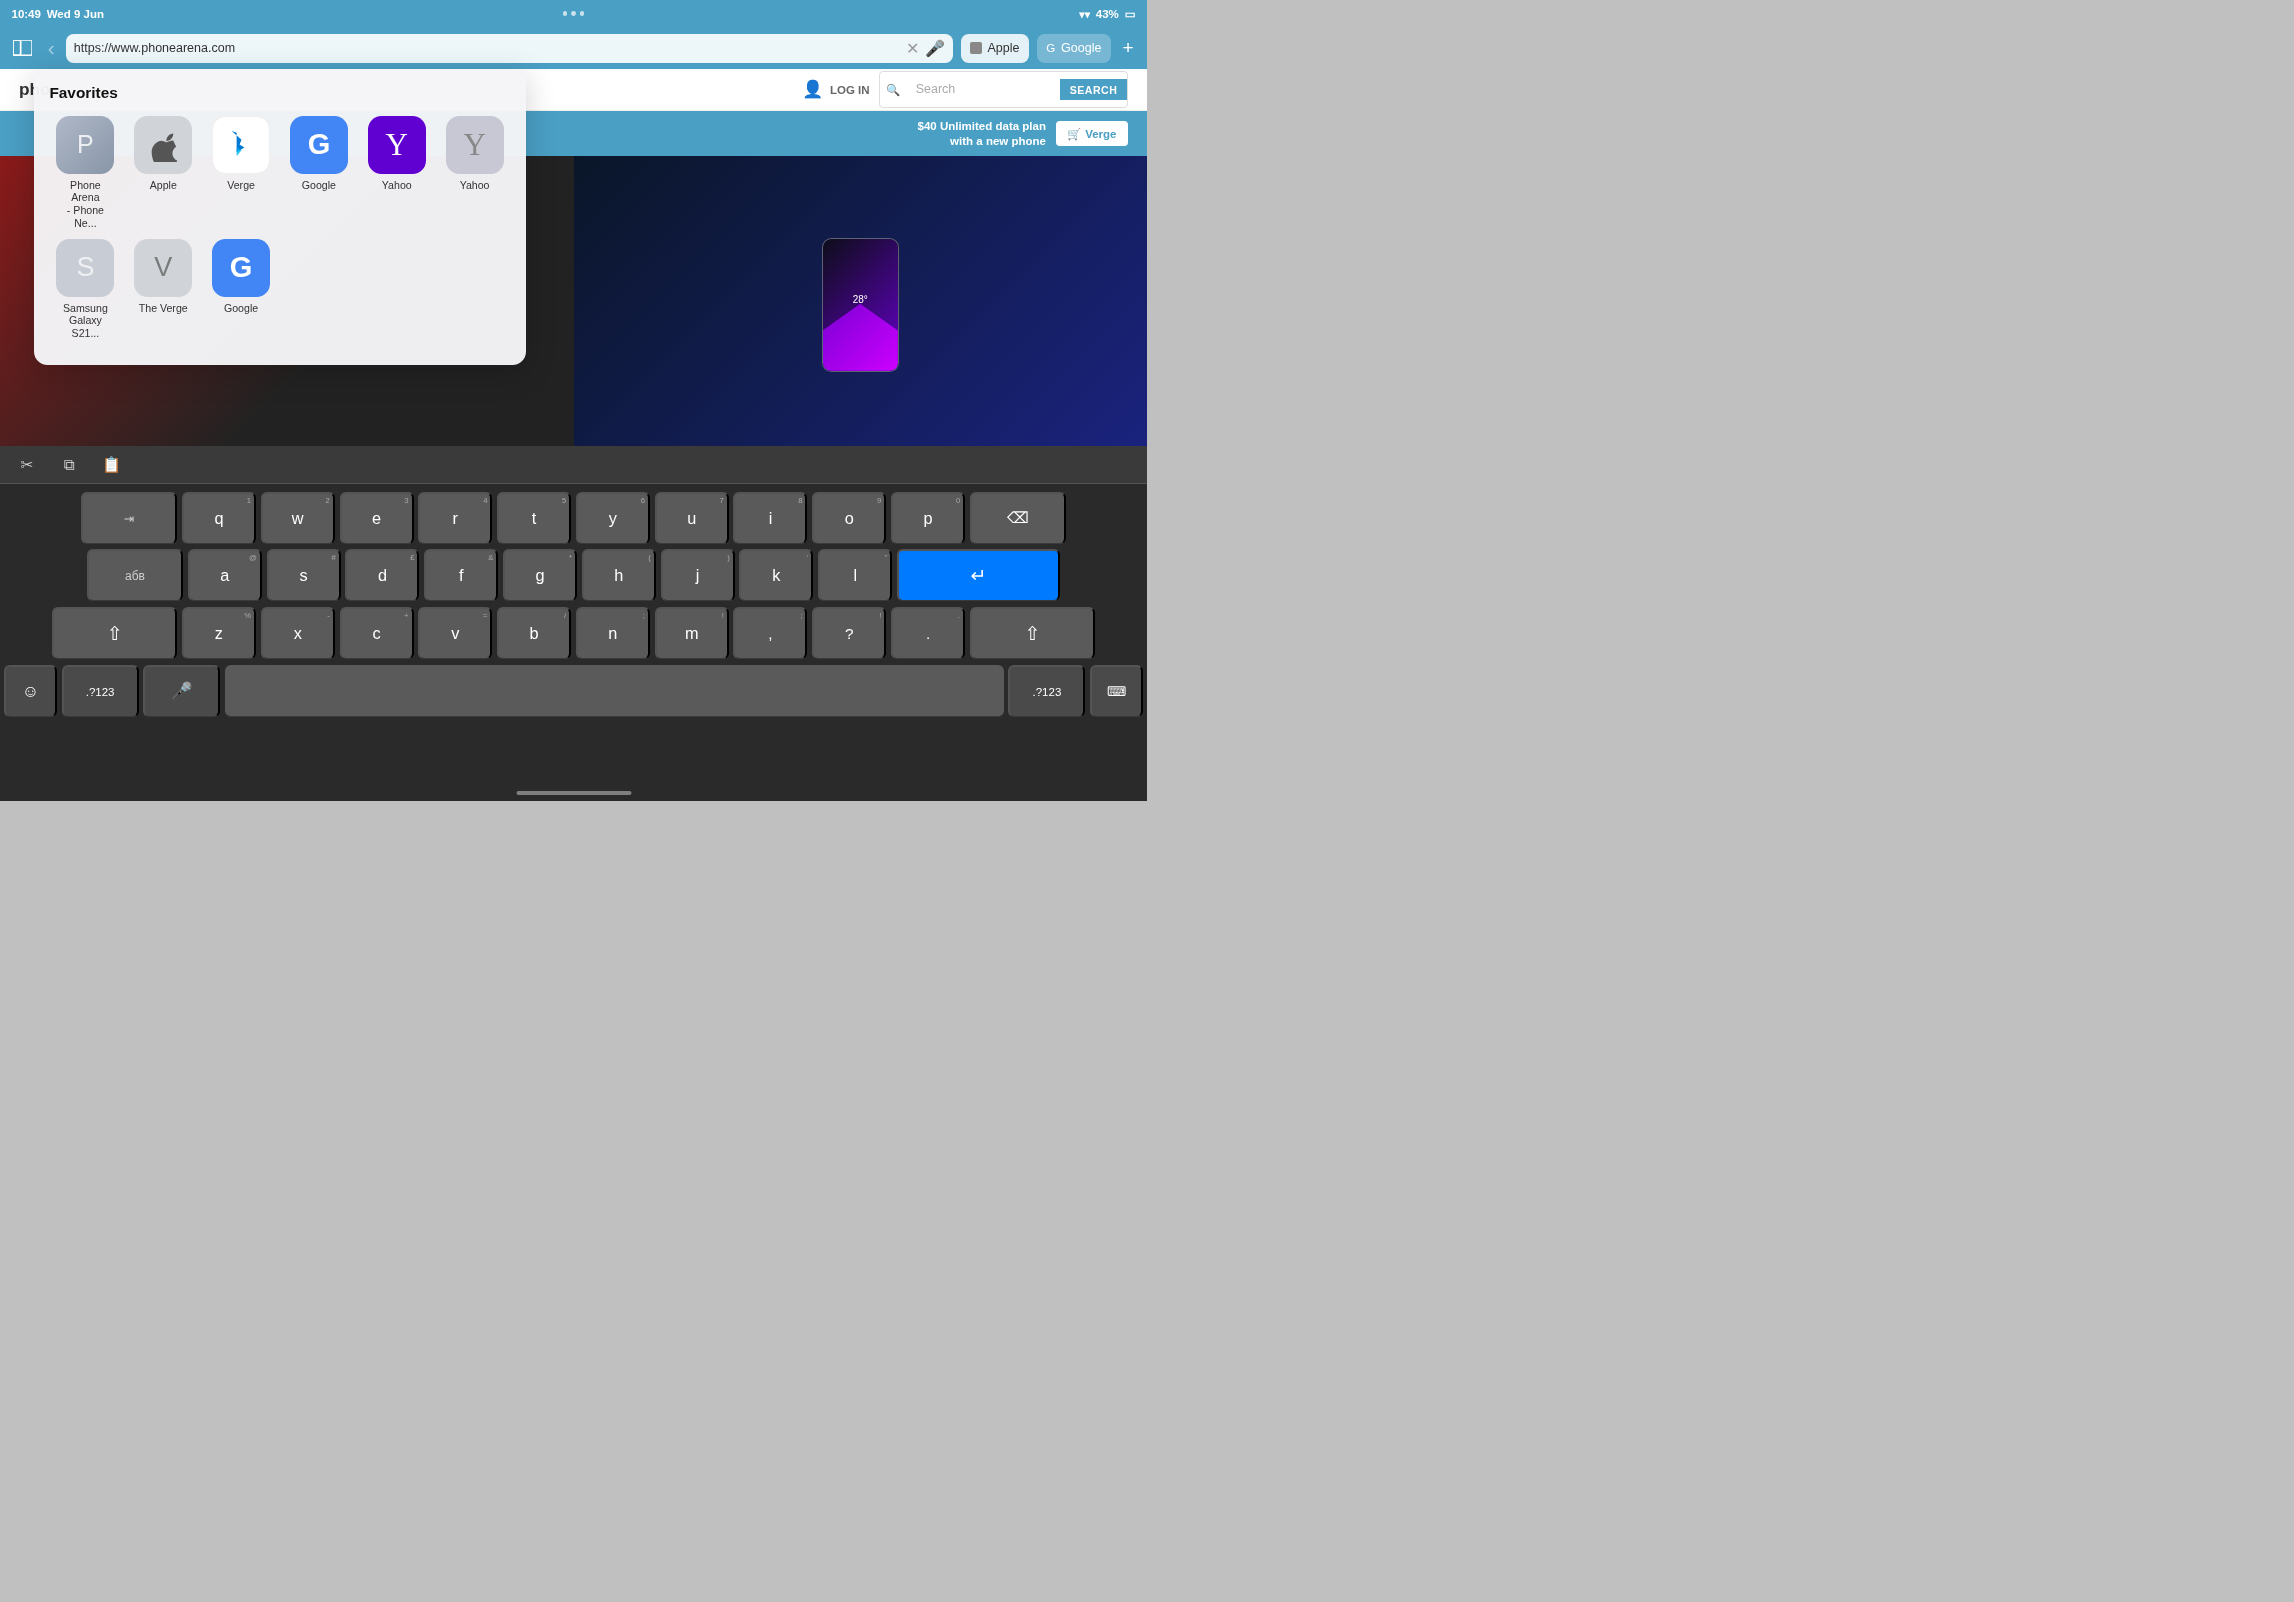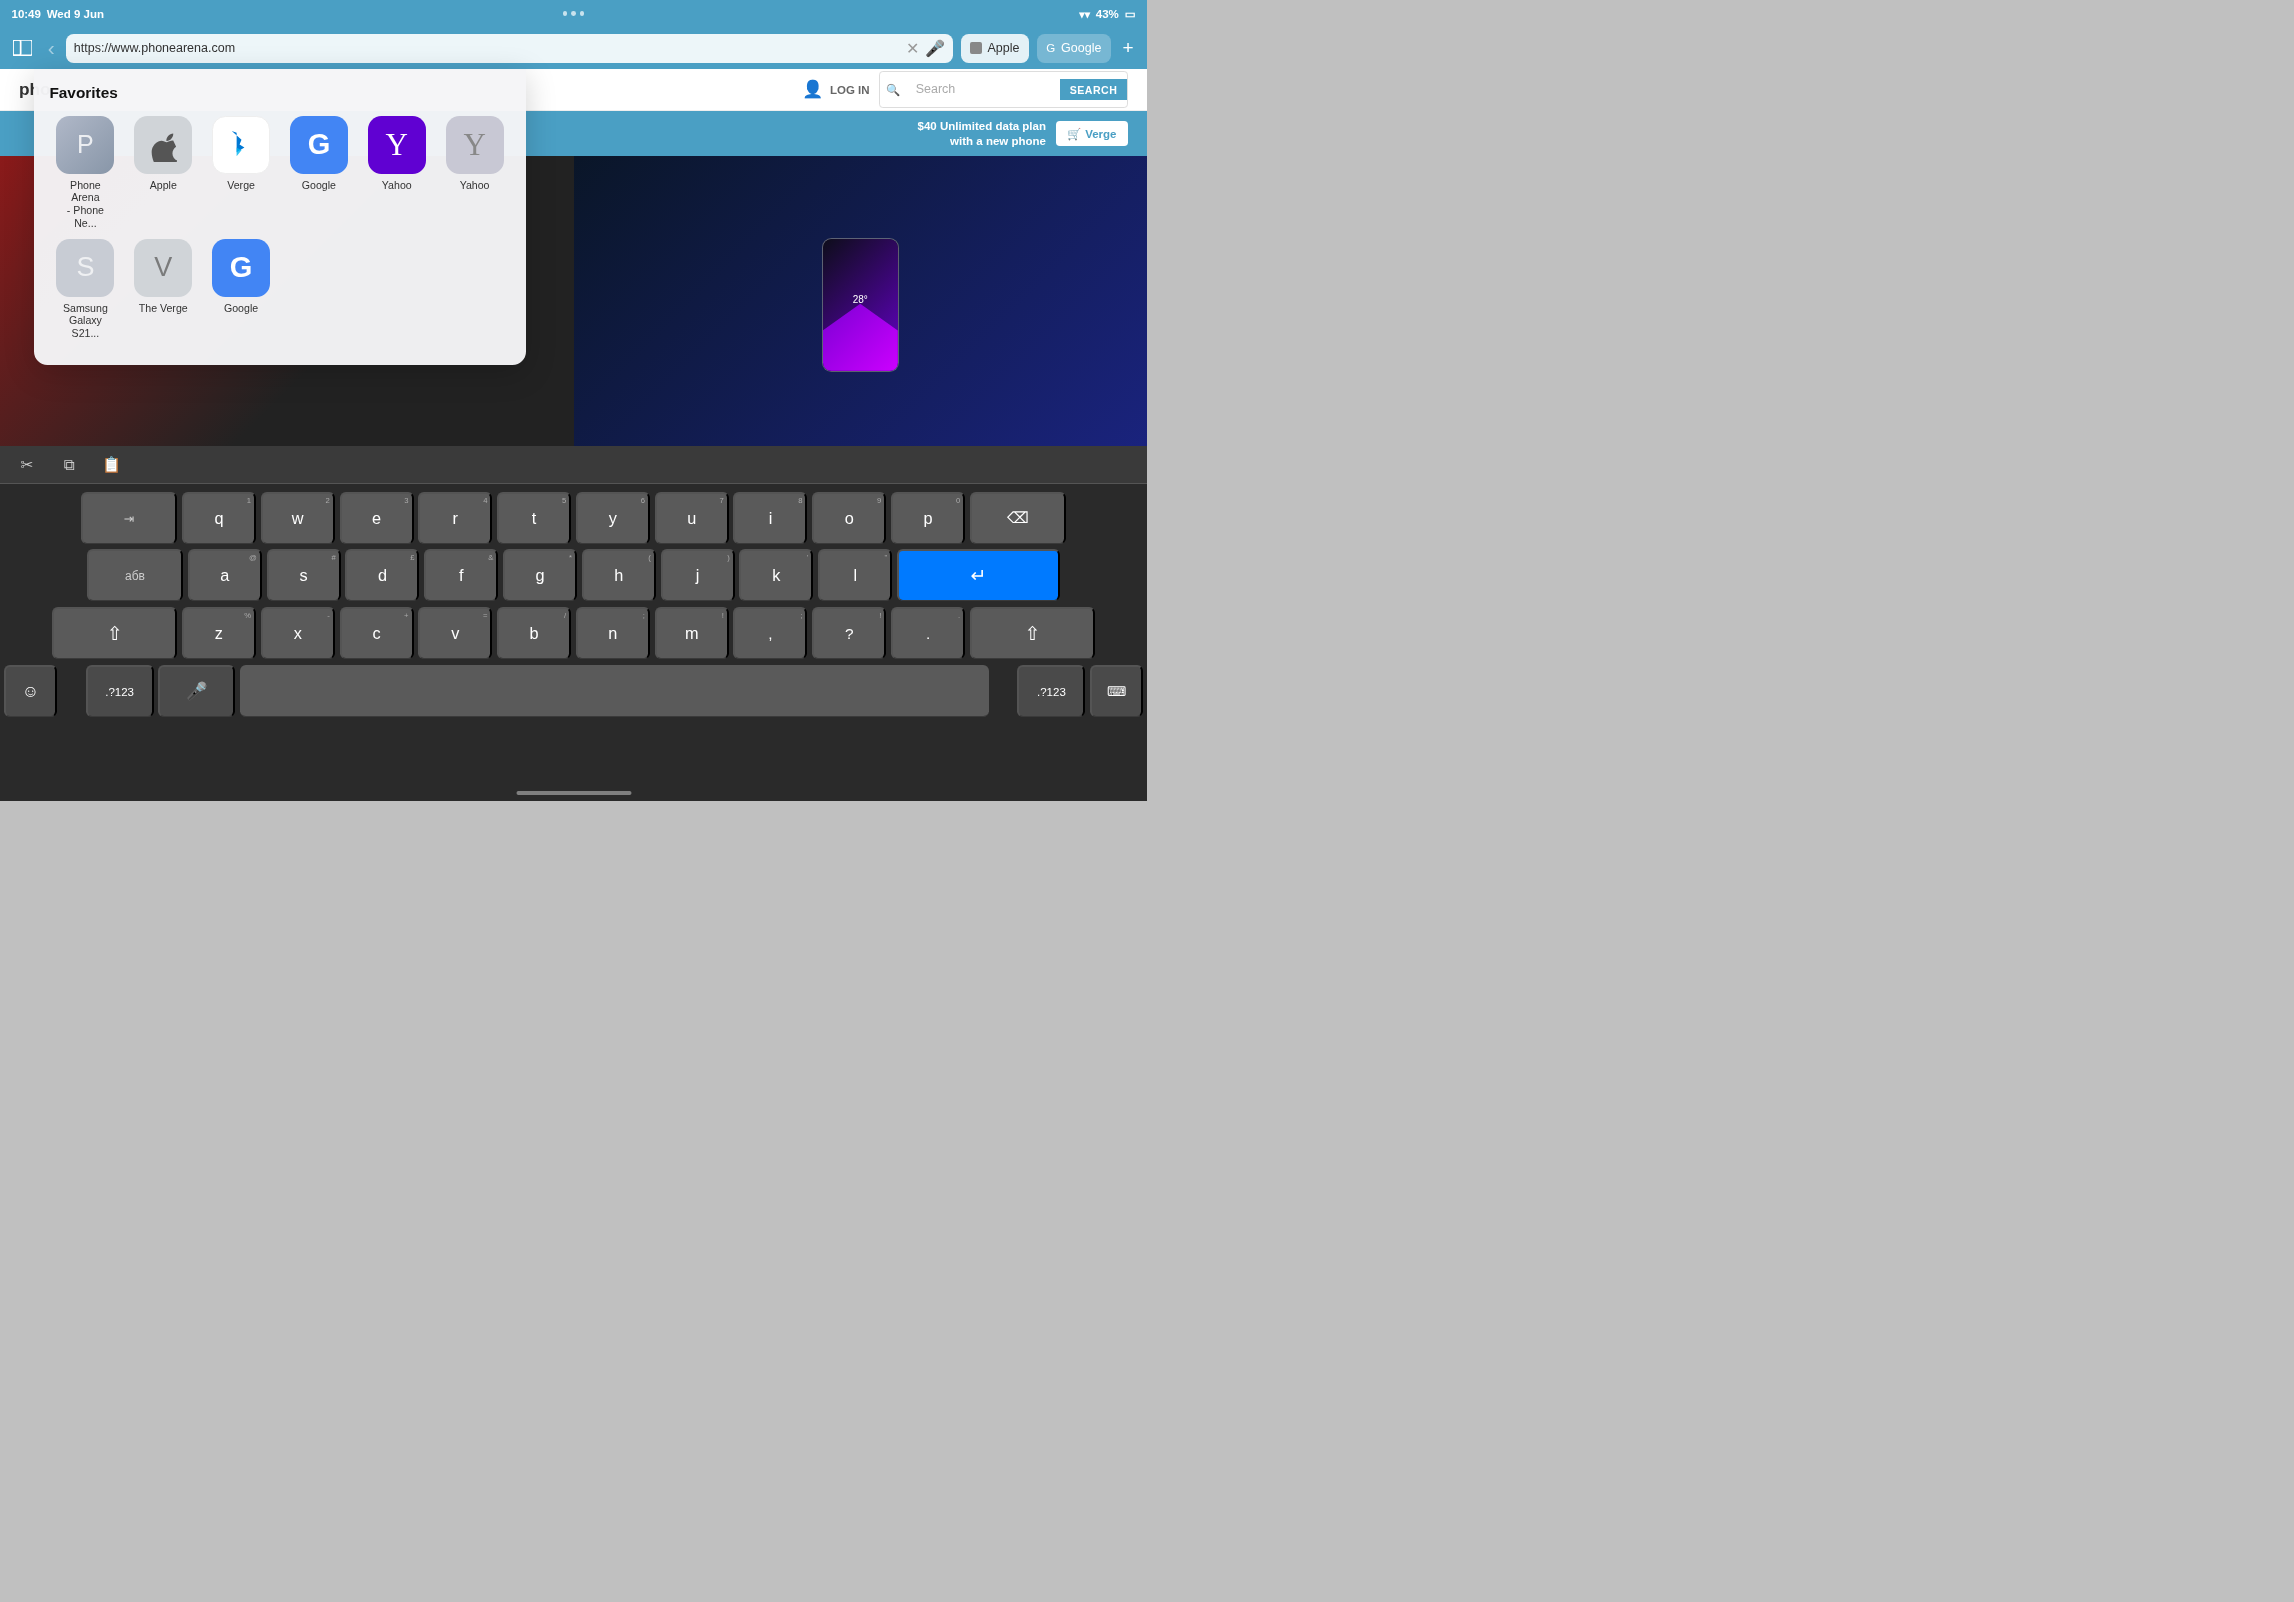--- a/index.html
+++ b/index.html
@@ -374,21 +374,21 @@
       background: #007aff;
       font-size: 17.3px;
     }
     .key-space {
       flex: 1;
       height: 52px;
       background: #5a5a5a;
       border-radius: 5.8px;
       border-bottom: 1px solid #3a3a3a;
     }
-    .key-special { width: 68px; height: 52px; font-size: 11.5px; background: #4a4a4a; margin-left: 24px; }
+    .key-special { width: 77px; height: 52px; font-size: 11.5px; background: #4a4a4a; }
     .key-mic { width: 77px; height: 52px; background: #4a4a4a; }
     .key-emoji { width: 53px; height: 52px; background: #4a4a4a; font-size: 19px; }
     .key-kb-switch { width: 53px; height: 52px; background: #4a4a4a; font-size: 14.4px; }
     .key-shift-right { width: 125px; height: 52px; font-size: 19px; }
     
     .home-indicator {
       position: absolute;
       bottom: 5.8px;
       left: 50%;
       transform: translateX(-50%);

